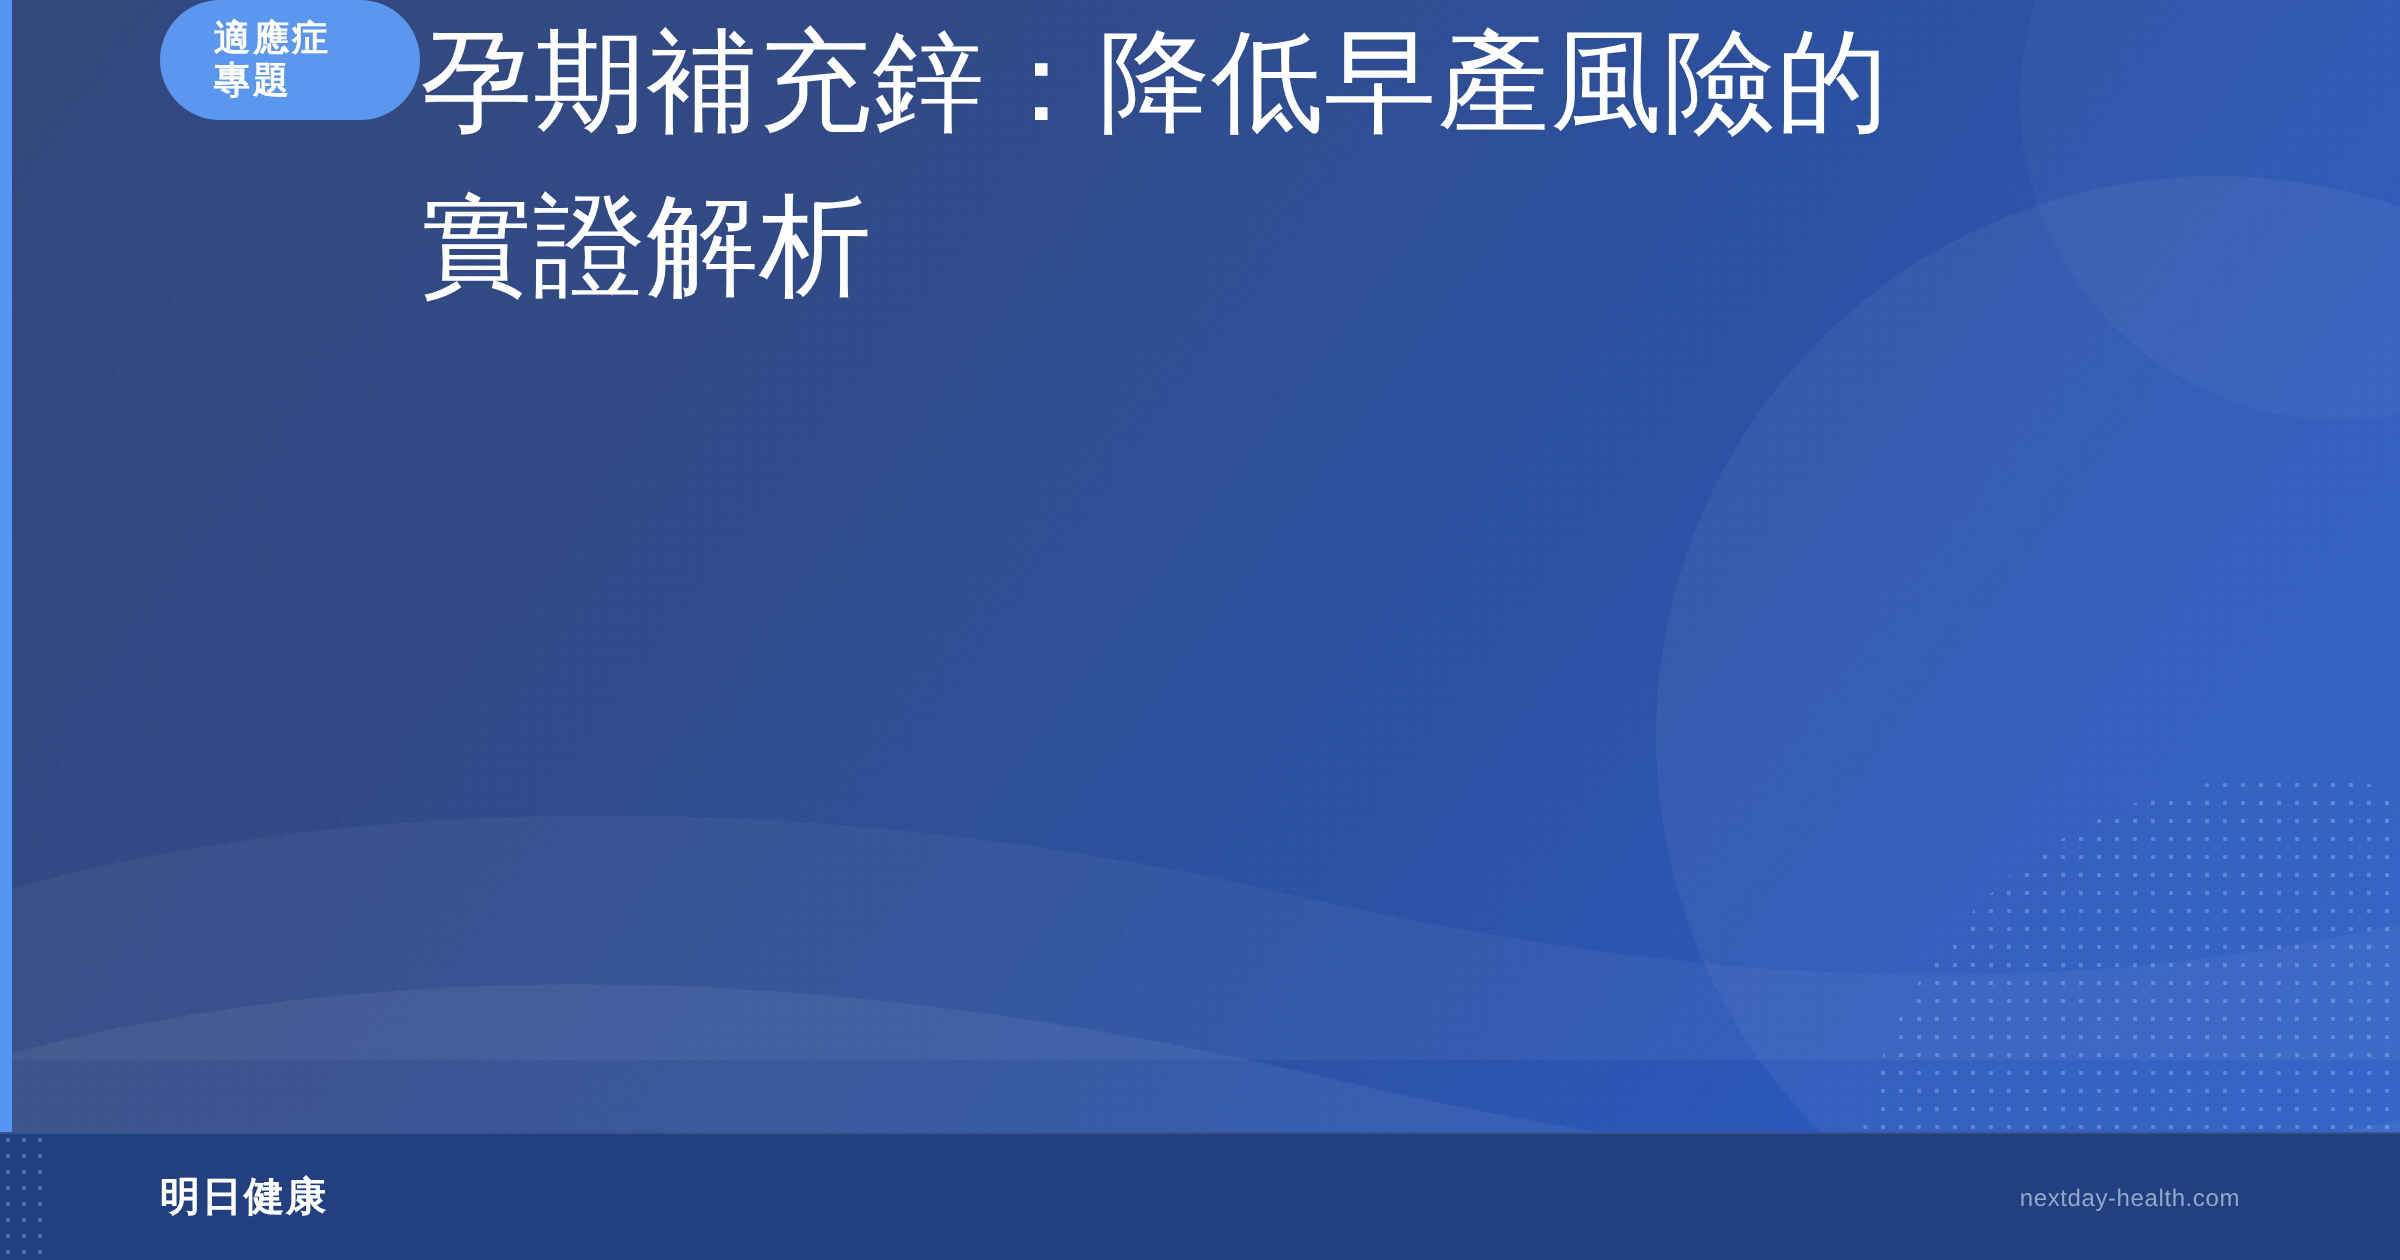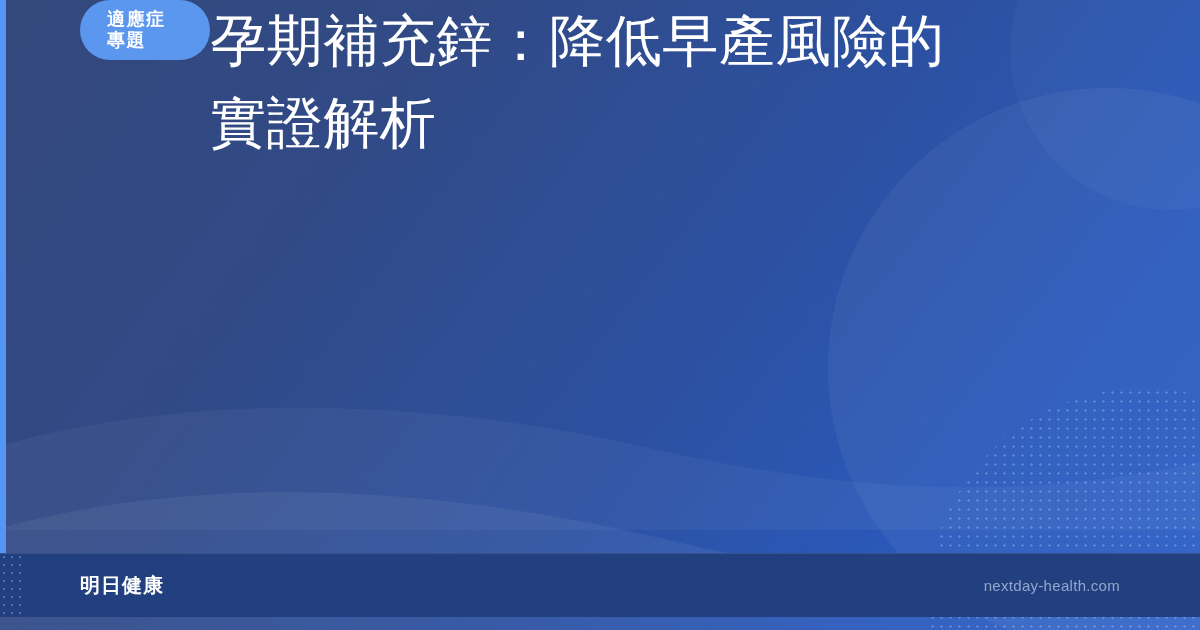--- a/index.html
+++ b/index.html
@@ -130,21 +130,21 @@
     line-height: 1.6;
     letter-spacing: 0.4px;
     margin: 0;
     max-width: 840px;
   }
 
   
   .footer {
     position: absolute;
     left: 0;
-    bottom: 13px;
+    bottom: 0;
     width: 1200px;
     height: 64px;
     background: #22407f;
     border-top: 1px solid rgba(255, 255, 255, 0.10);
     display: flex;
     align-items: center;
     justify-content: space-between;
     padding: 0 80px;
     box-sizing: border-box;
     z-index: 5;
@@ -153,21 +153,21 @@
 
   .footer-brand {
     color: #ffffff;
     font-size: 20px;
     font-weight: bold;
     letter-spacing: 1px;
   }
 
   .footer-url {
     color: #93a6cc;
-    font-size: 15px;
+    font-size: 12px;
     letter-spacing: 0.3px;
     text-align: right;
   }
 
   .footer-dots {
     position: absolute;
     left: 0;
     bottom: 0;
     width: 26px;
     height: 64px;

